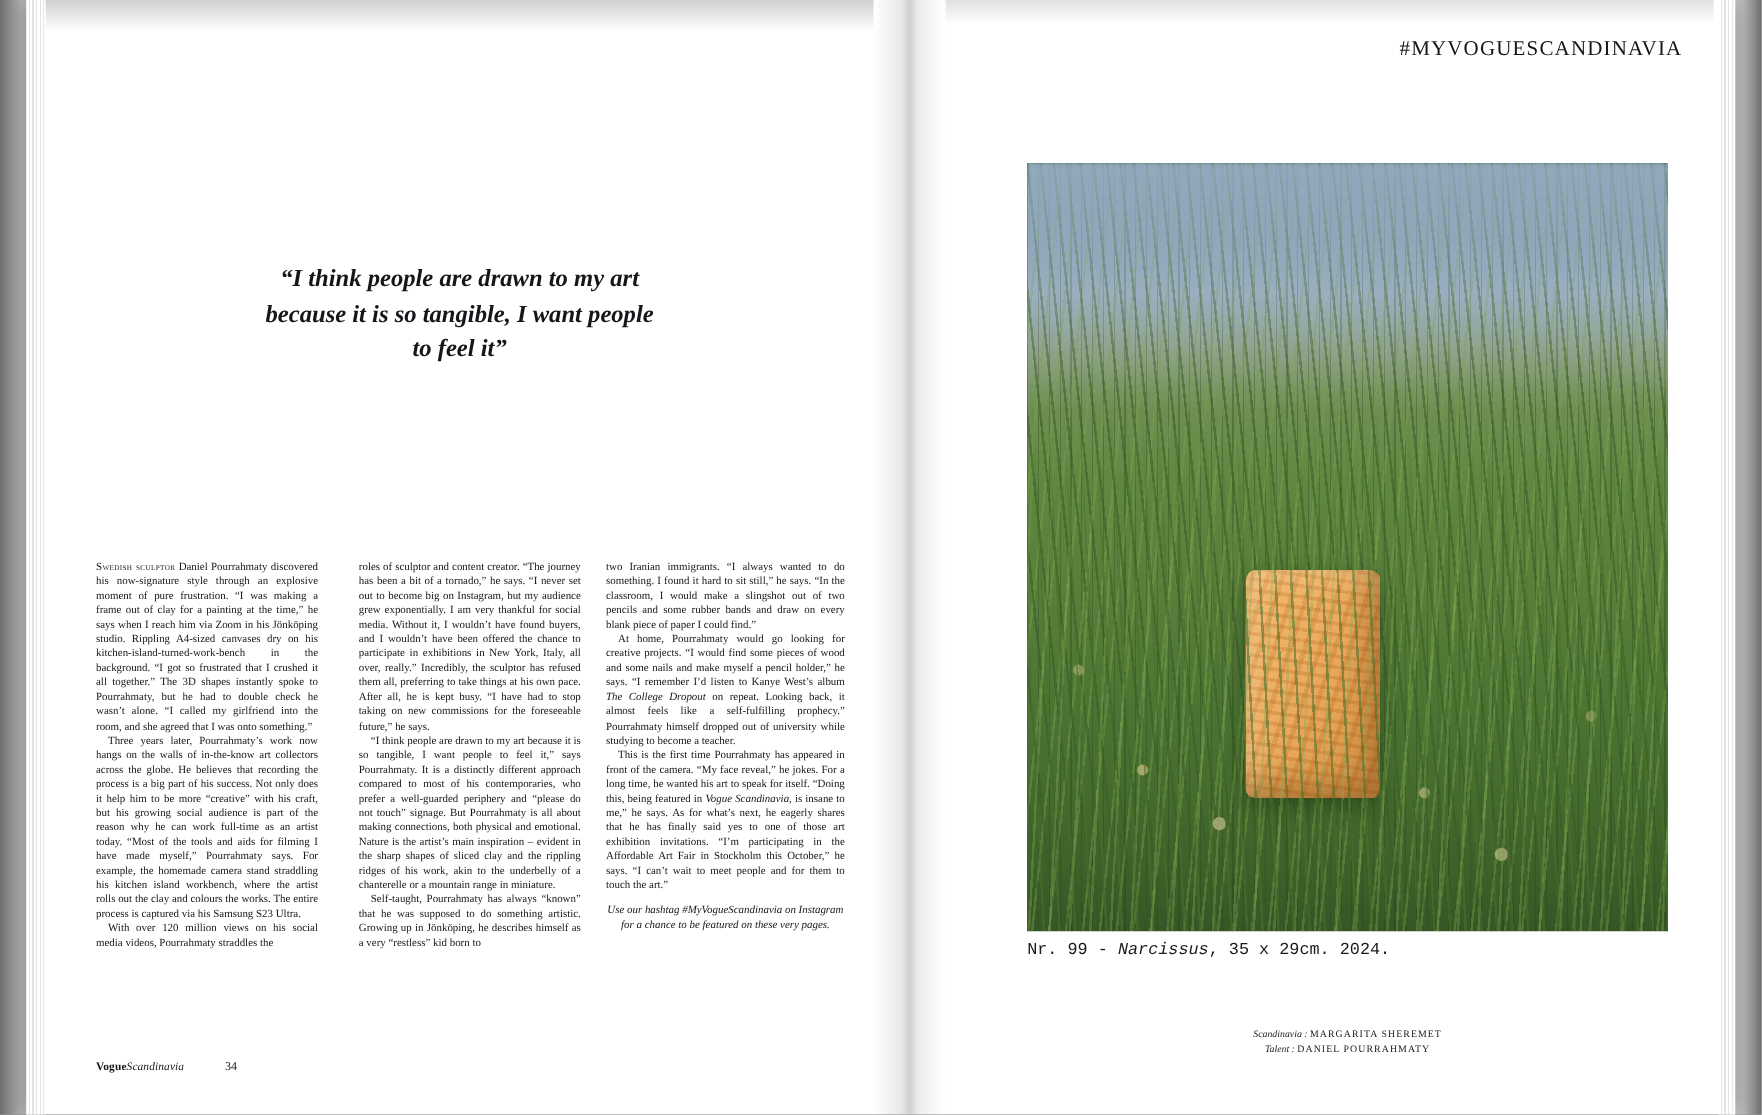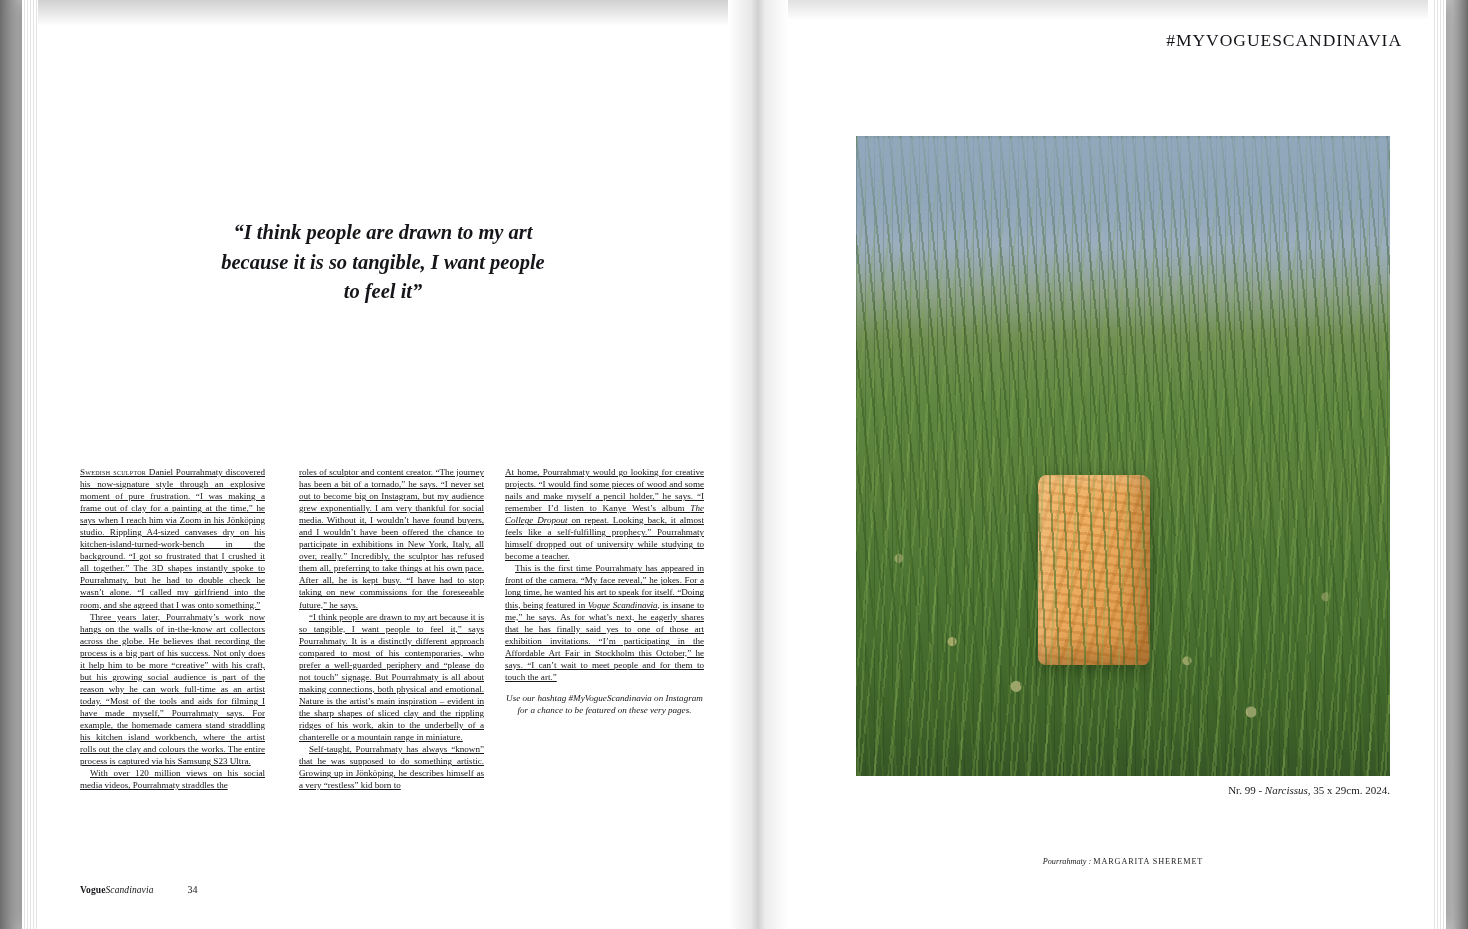--- a/index.html
+++ b/index.html
@@ -117,21 +117,21 @@
     top: 0;
     width: 185px;
     font-family: "Liberation Serif", serif;
     font-size: 9.1px;
     line-height: 1.325;
     text-align: justify;
     color: #16161a;
     -webkit-hyphens: auto;
     hyphens: auto;
   }
-  .col p { margin: 0; text-indent: 0; text-decoration: underline; }
+  .col p { margin: 0; text-indent: 0; }
   .col p + p { text-indent: 10px; }
   .col1 { left: 0; }
   .col2 { left: 219px; }
   .col3 { left: 425px; width: 199px; }
   .smallcaps {
     font-variant: small-caps;
     letter-spacing: 0.03em;
   }
   .italic { font-style: italic; }
   .closing {
@@ -230,23 +230,23 @@
       repeating-linear-gradient(87deg, rgba(74,112,44,0.55) 0 2px, rgba(74,112,44,0) 2px 13px),
       repeating-linear-gradient(93deg, rgba(134,172,86,0.35) 0 2px, rgba(134,172,86,0) 2px 17px);
     mask-image: linear-gradient(to bottom, rgba(0,0,0,0) 30%, rgba(0,0,0,1) 58%, rgba(0,0,0,1) 100%);
     -webkit-mask-image: linear-gradient(to bottom, rgba(0,0,0,0) 30%, rgba(0,0,0,1) 58%, rgba(0,0,0,1) 100%);
   }
   .caption {
     position: absolute;
     left: 834px;
     top: 784px;
     width: 534px;
-    text-align: right;
-    font-family: Liberation Serif, serif;
-    font-size: 11px;
+    text-align: left;
+    font-family: Liberation Mono, monospace;
+    font-size: 14px;
     color: #1a1a1e;
   }
   .caption .it { font-style: italic; }
 
   .credits {
     position: absolute;
     left: 834px;
     top: 856px;
     width: 534px;
     text-align: center;
@@ -287,20 +287,21 @@
         <p>With over 120 million views on his social media videos, Pourrahmaty straddles the</p>
       </div>
 
       <div class="col col2">
         <p>roles of sculptor and content creator. “The journey has been a bit of a tornado,” he says. “I never set out to become big on Instagram, but my audience grew exponentially. I am very thankful for social media. Without it, I wouldn’t have found buyers, and I wouldn’t have been offered the chance to participate in exhibitions in New York, Italy, all over, really.” Incredibly, the sculptor has refused them all, preferring to take things at his own pace. After all, he is kept busy. “I have had to stop taking on new commissions for the foreseeable future,” he says.</p>
         <p>“I think people are drawn to my art because it is so tangible, I want people to feel it,” says Pourrahmaty. It is a distinctly different approach compared to most of his contemporaries, who prefer a well-guarded periphery and “please do not touch” signage. But Pourrahmaty is all about making connections, both physical and emotional. Nature is the artist’s main inspiration – evident in the sharp shapes of sliced clay and the rippling ridges of his work, akin to the underbelly of a chanterelle or a mountain range in miniature.</p>
         <p>Self-taught, Pourrahmaty has always “known” that he was supposed to do something artistic. Growing up in Jönköping, he describes himself as a very “restless” kid born to</p>
       </div>
 
       <div class="col col3">
+        <p>two Iranian immigrants. “I always wanted to do something. I found it hard to sit still,” he says. “In the classroom, I would make a slingshot out of two pencils and some rubber bands and draw on every blank piece of paper I could find.”</p>
         <p>
           <span>At home, Pourrahmaty would go looking for creative projects. “I would find some pieces of wood and some nails and make myself a pencil holder,” he says. “I remember I’d listen to Kanye West’s album </span><span class="italic">The College Dropout</span><span> on repeat. Looking back, it almost feels like a self-fulfilling prophecy.” Pourrahmaty himself dropped out of university while studying to become a teacher.</span>
         </p>
         <p>
           <span>This is the first time Pourrahmaty has appeared in front of the camera. “My face reveal,” he jokes. For a long time, he wanted his art to speak for itself. “Doing this, being featured in </span><span class="italic">Vogue Scandinavia</span><span>, is insane to me,” he says. As for what’s next, he eagerly shares that he has finally said yes to one of those art exhibition invitations. “I’m participating in the Affordable Art Fair in Stockholm this October,” he says. “I can’t wait to meet people and for them to touch the art.”</span>
         </p>
         <span class="closing">Use our hashtag #MyVogueScandinavia on Instagram for a chance to be featured on these very pages.</span>
       </div>
 
     </div>
@@ -319,21 +320,25 @@
         <div class="grass-front"></div>
       </div>
     </div>
 
     <div class="caption">
       <span>Nr. 99 - </span><span class="it">Narcissus</span><span>, 35 x 29cm. 2024.</span>
     </div>
 
     <div class="credits">
       <div>
-        <span class="lbl">Pourrahmaty :</span>
+        <span class="lbl">Scandinavia :</span>
         <span class="val">MARGARITA SHEREMET</span>
+      </div>
+      <div>
+        <span class="lbl">Talent :</span>
+        <span class="val">DANIEL POURRAHMATY</span>
       </div>
     </div>
 
     <div class="gutter"></div>
 
   </div>
 </div>
 
 </body></html>

